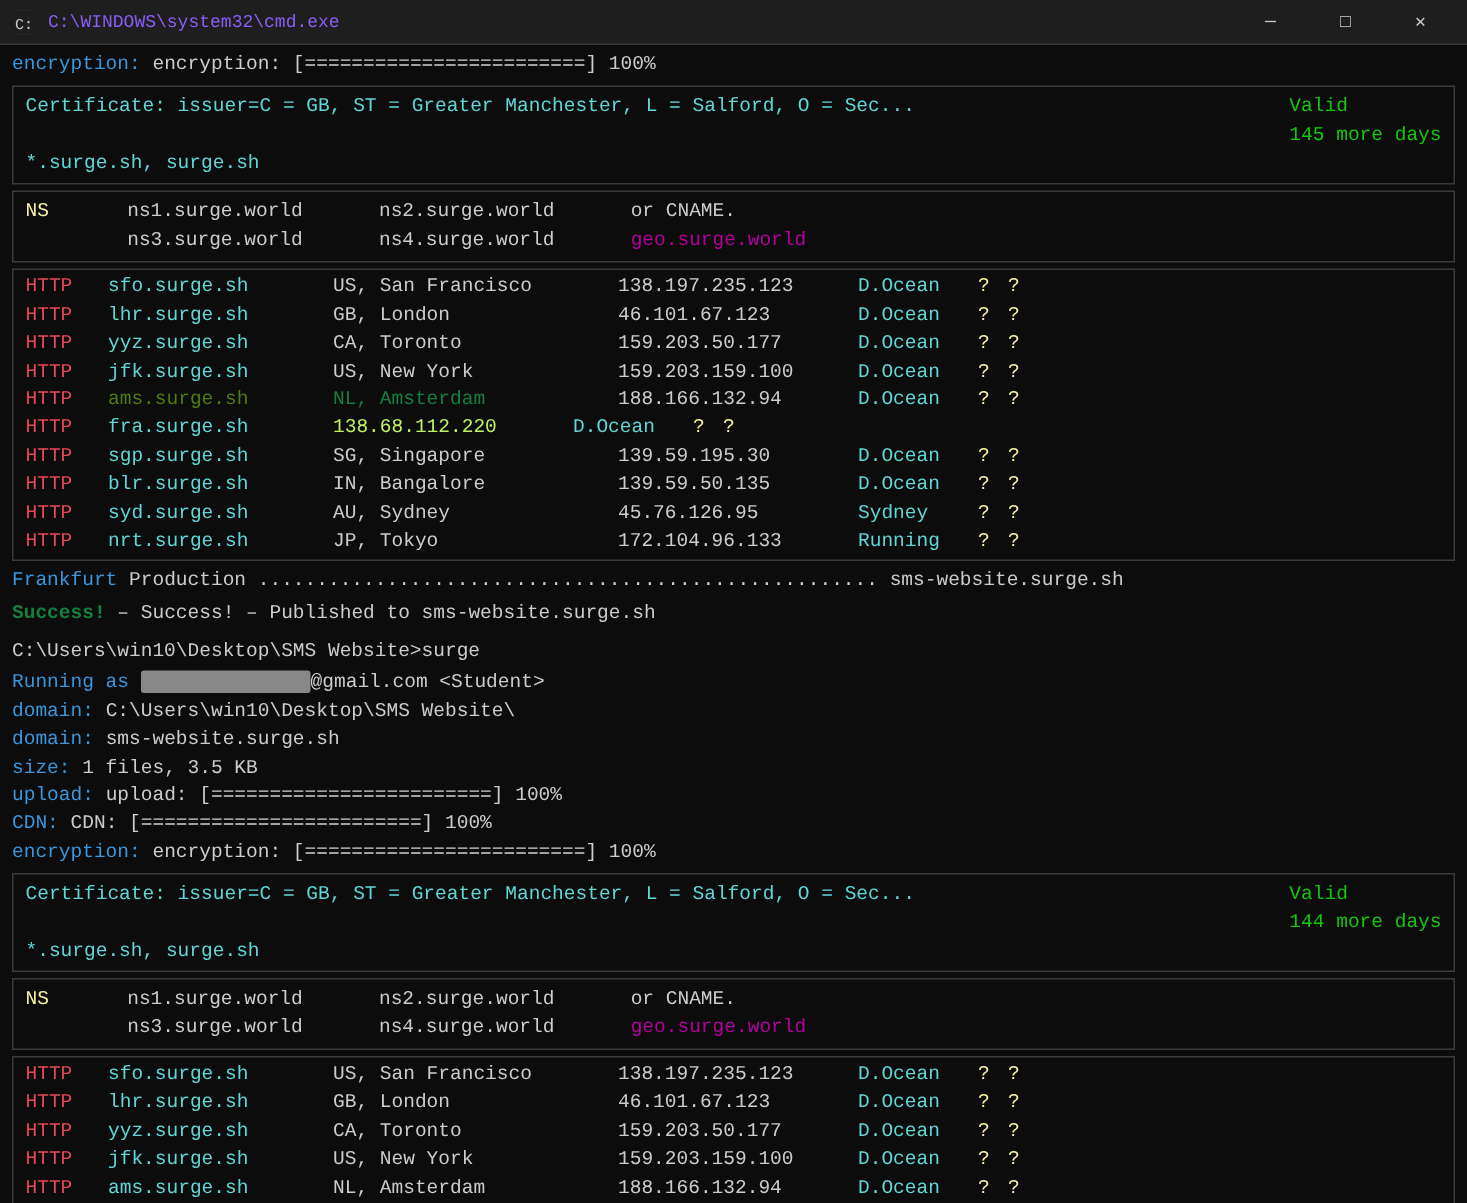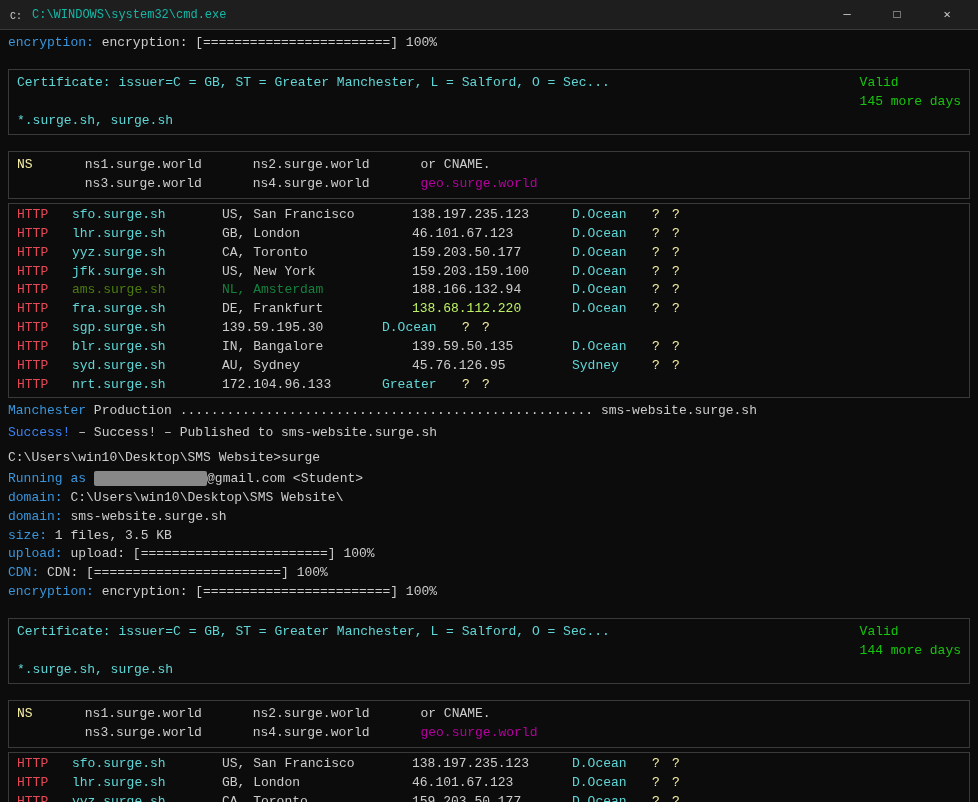--- a/index.html
+++ b/index.html
@@ -31,21 +31,21 @@
       width: 16px;
       height: 16px;
       background: #333;
       display: flex;
       align-items: center;
       justify-content: center;
       font-size: 10px;
       color: #aaa;
     }
     .title-bar-text {
-      color: #14b8a6;
+      color: #8b5cf6;
       font-size: 12px;
     }
     .title-bar-controls {
       display: flex;
       gap: 4px;
     }
     .tb-btn {
       width: 46px;
       height: 30px;
       display: flex;
@@ -62,21 +62,21 @@
       color: #cccccc;
       padding: 4px 8px;
       height: calc(802px - 30px);
       overflow-y: auto;
       line-height: 1.45;
     }
 
     .cert-box {
       border: 1px solid #3a3a3a;
       padding: 4px 8px;
-      margin: 16px 0;
+      margin: 4px 0;
       background: #0c0c0c;
     }
 
     .cert-row {
       display: flex;
       justify-content: space-between;
       align-items: flex-start;
     }
 
     .ns-table {
@@ -184,29 +184,29 @@
         <span style="color:#4d7c0f;display:inline-block;width:150px">ams.surge.sh</span>
         <span style="color:#15803d;display:inline-block;width:190px">NL, Amsterdam</span>
         <span style="color:#cccccc;display:inline-block;width:160px">188.166.132.94</span>
         <span style="color:#61d6d6;display:inline-block;width:80px">D.Ocean</span>
         <span style="color:#f9f1a5;display:inline-block;width:20px">?</span>
         <span style="color:#f9f1a5">?</span>
       </div>
       <div style="display: flex; align-items: baseline; gap: 0px;">
         <span style="color:#e74856;display:inline-block;width:55px">HTTP</span>
         <span style="color:#61d6d6;display:inline-block;width:150px">fra.surge.sh</span>
-        <span style="color:#cccccc;display:inline-block;width:190px">DE, Frankfurt</span>
         <span style="color:#bef264;display:inline-block;width:160px">138.68.112.220</span>
         <span style="color:#61d6d6;display:inline-block;width:80px">D.Ocean</span>
         <span style="color:#f9f1a5;display:inline-block;width:20px">?</span>
         <span style="color:#f9f1a5">?</span>
       </div>
       <div style="display: flex; align-items: baseline; gap: 0px;">
         <span style="color:#e74856;display:inline-block;width:55px">HTTP</span>
         <span style="color:#61d6d6;display:inline-block;width:150px">sgp.surge.sh</span>
+        <span style="color:#cccccc;display:inline-block;width:190px">SG, Singapore</span>
         <span style="color:#cccccc;display:inline-block;width:160px">139.59.195.30</span>
         <span style="color:#61d6d6;display:inline-block;width:80px">D.Ocean</span>
         <span style="color:#f9f1a5;display:inline-block;width:20px">?</span>
         <span style="color:#f9f1a5">?</span>
       </div>
       <div style="display: flex; align-items: baseline; gap: 0px;">
         <span style="color:#e74856;display:inline-block;width:55px">HTTP</span>
         <span style="color:#61d6d6;display:inline-block;width:150px">blr.surge.sh</span>
         <span style="color:#cccccc;display:inline-block;width:190px">IN, Bangalore</span>
         <span style="color:#cccccc;display:inline-block;width:160px">139.59.50.135</span>
@@ -219,32 +219,33 @@
         <span style="color:#61d6d6;display:inline-block;width:150px">syd.surge.sh</span>
         <span style="color:#cccccc;display:inline-block;width:190px">AU, Sydney</span>
         <span style="color:#cccccc;display:inline-block;width:160px">45.76.126.95</span>
         <span style="color:#61d6d6;display:inline-block;width:80px">Sydney</span>
         <span style="color:#f9f1a5;display:inline-block;width:20px">?</span>
         <span style="color:#f9f1a5">?</span>
       </div>
       <div style="display: flex; align-items: baseline; gap: 0px;">
         <span style="color:#e74856;display:inline-block;width:55px">HTTP</span>
         <span style="color:#61d6d6;display:inline-block;width:150px">nrt.surge.sh</span>
+        <span style="color:#cccccc;display:inline-block;width:190px">JP, Tokyo</span>
         <span style="color:#cccccc;display:inline-block;width:160px">172.104.96.133</span>
-        <span style="color:#61d6d6;display:inline-block;width:80px">Greater</span>
-        <span style="color:#f9f1a5;display:inline-block;width:20px">?</span>
-        <span style="color:#f9f1a5">?</span>
-      </div>
-    </div>
-
-  <div>
-    <span style="color:#3a96dd">    Manchester </span><span style="color:#cccccc">Production ..................................................... sms-website.surge.sh</span>
+        <span style="color:#61d6d6;display:inline-block;width:80px">Running</span>
+        <span style="color:#f9f1a5;display:inline-block;width:20px">?</span>
+        <span style="color:#f9f1a5">?</span>
+      </div>
+    </div>
+
+  <div>
+    <span style="color:#3a96dd">    Frankfurt </span><span style="color:#cccccc">Production ..................................................... sms-website.surge.sh</span>
   </div>
   <div style="margin:4px 0">
-    <span style="color:#3b82f6;font-weight:normal">   Success!</span><span style="color:#cccccc"> – </span><span style="color:#cccccc">Success! – Published to sms-website.surge.sh</span>
+    <span style="color:#15803d;font-weight:bold">   Success!</span><span style="color:#cccccc"> – </span><span style="color:#cccccc">Success! – Published to sms-website.surge.sh</span>
   </div>
 
   <div style="margin-top:6px">
     <span style="color:#cccccc">C:\Users\win10\Desktop\SMS Website&gt;surge</span>
   </div>
 
   <div style="margin-top:2px">
     <span style="color:#3a96dd">         Running as </span><span style="background:#888;color:transparent;border-radius:2px;padding:0 2px">██████████████</span><span style="color:#cccccc">@gmail.com &lt;Student&gt;</span>
   </div>
 

